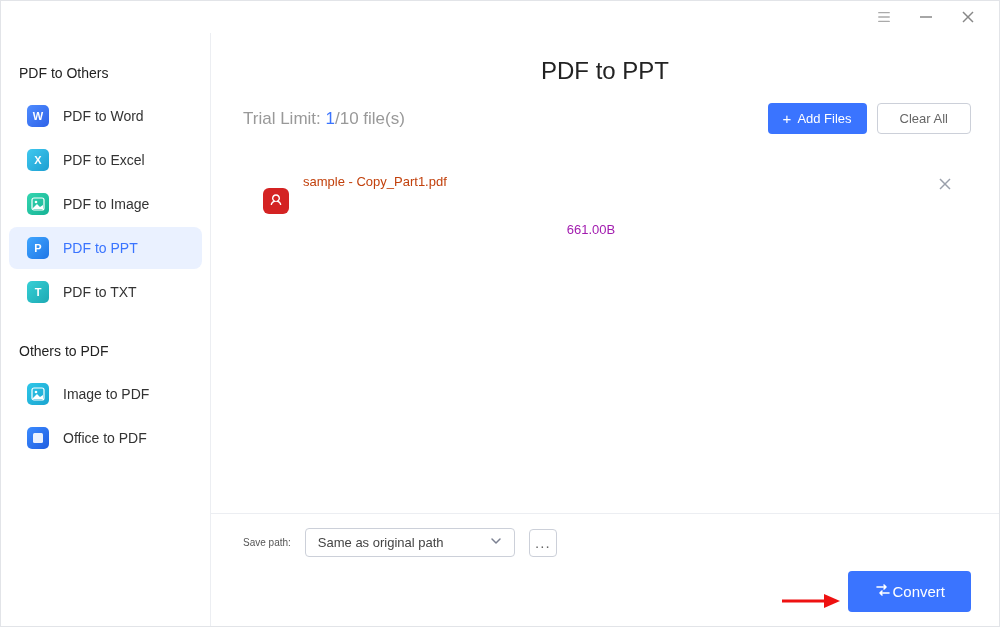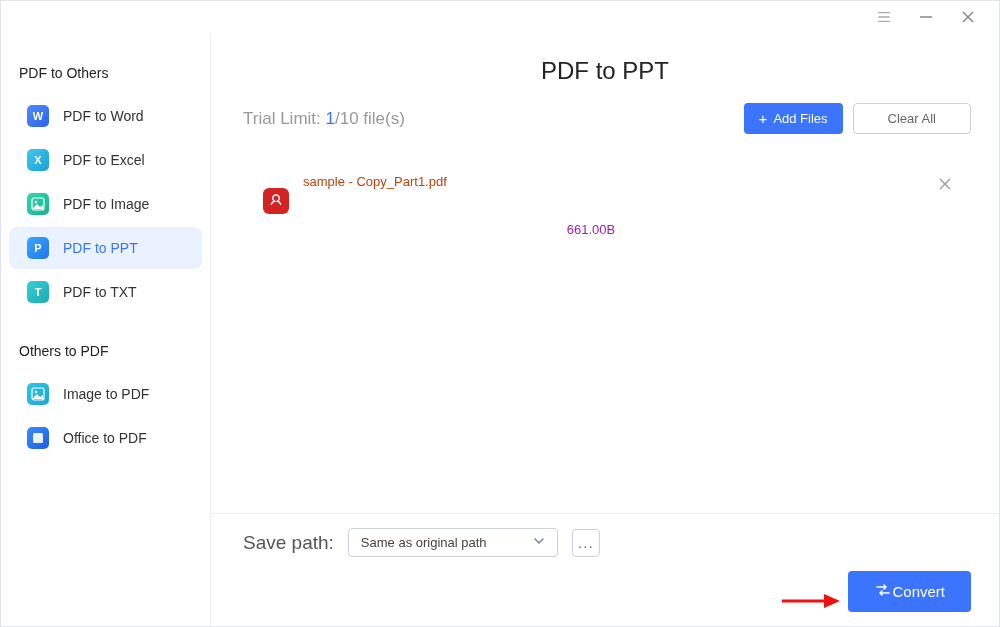--- a/index.html
+++ b/index.html
@@ -21,34 +21,34 @@
     .ic-img2 { background: linear-gradient(135deg,#2ec7e9,#1aa4cf); }
     .ic-office { background: linear-gradient(135deg,#3b8bff,#1f5de0); }
     .main { flex: 1; display: flex; flex-direction: column; min-width: 0; }
     .header-title { text-align: center; font-size: 24px; font-weight: 400; color: #222; padding: 24px 0 18px; }
     .toolbar-row { display: flex; align-items: center; padding: 0 28px 12px 32px; }
     .trial-limit { font-size: 17px; color: #999; }
     .trial-limit .count { color: #3a74ff; }
     .spacer { flex: 1; }
     .btn { border-radius: 4px; font-size: 13px; padding: 7px 14px; cursor: pointer; border: 1px solid transparent; display: inline-flex; align-items: center; gap: 6px; }
     .btn-primary { background: #3a74ff; color: #fff; }
-    .btn-outline { background: #fff; color: #666; border: 1px solid #ccd0d9; margin-left: 10px; padding: 7px 34px; }
+    .btn-outline { background: #fff; color: #666; border: 1px solid #ccd0d9; margin-left: 10px; padding: 7px 22px; }
     .plus-icon { font-size: 15px; line-height: 1; }
     .file-list { flex: 1; padding: 10px 28px 0 32px; min-height: 0; }
     .file-row { display: flex; align-items: flex-start; padding: 14px 12px 8px 12px; }
     .file-thumb { width: 42px; height: 42px; display:flex; align-items:center; justify-content:center; margin-top: 10px; }
     .file-thumb-inner { width: 26px; height: 26px; background: #d42323; border-radius: 6px; display:flex; align-items:center; justify-content:center; }
     .file-thumb-inner svg { width:16px; height:16px; fill:#fff; }
     .file-info { flex: 1; display:flex; gap: 120px; padding-top:4px; padding-left:6px; }
     .file-name { font-size: 13px; color: #c2410c; }
     .file-size { font-size: 13px; color: #a21caf; margin-top: 48px; }
     .file-remove { width: 28px; height: 28px; display:flex; align-items:center; justify-content:center; cursor:pointer; color:#9aa0ab; }
     .bottom-bar { padding: 14px 28px 14px 32px; border-top: 1px solid #eceef2; display:flex; flex-direction:column; gap: 14px; }
     .savepath-row { display:flex; align-items:center; gap: 14px; }
-    .savepath-label { font-size: 19px; color: #555; }
+    .savepath-label { font-size: 10px; color: #555; }
     .select-box { border: 1px solid #ccd0d9; border-radius: 4px; padding: 6px 12px; font-size: 13px; color: #444; width: 210px; display:flex; align-items:center; justify-content:space-between; cursor:pointer; }
     .chev { color:#7b8091; }
     .browse-btn { width: 28px; height: 28px; border: 1px solid #ccd0d9; border-radius: 4px; display:flex; align-items:center; justify-content:center; font-size:15px; color:#666; cursor:pointer; letter-spacing:1px; }
     .convert-row { display:flex; justify-content:flex-end; align-items:center; }
     .convert-btn { background:#3a74ff; color:#fff; border:none; border-radius:4px; padding: 10px 26px; font-size: 15px; display:flex; align-items:center; cursor:pointer; }
     .arrow-annotation { position:absolute; left: 780px; top: 591px; pointer-events:none; }
   </style>
 </head>
 <body>
 

